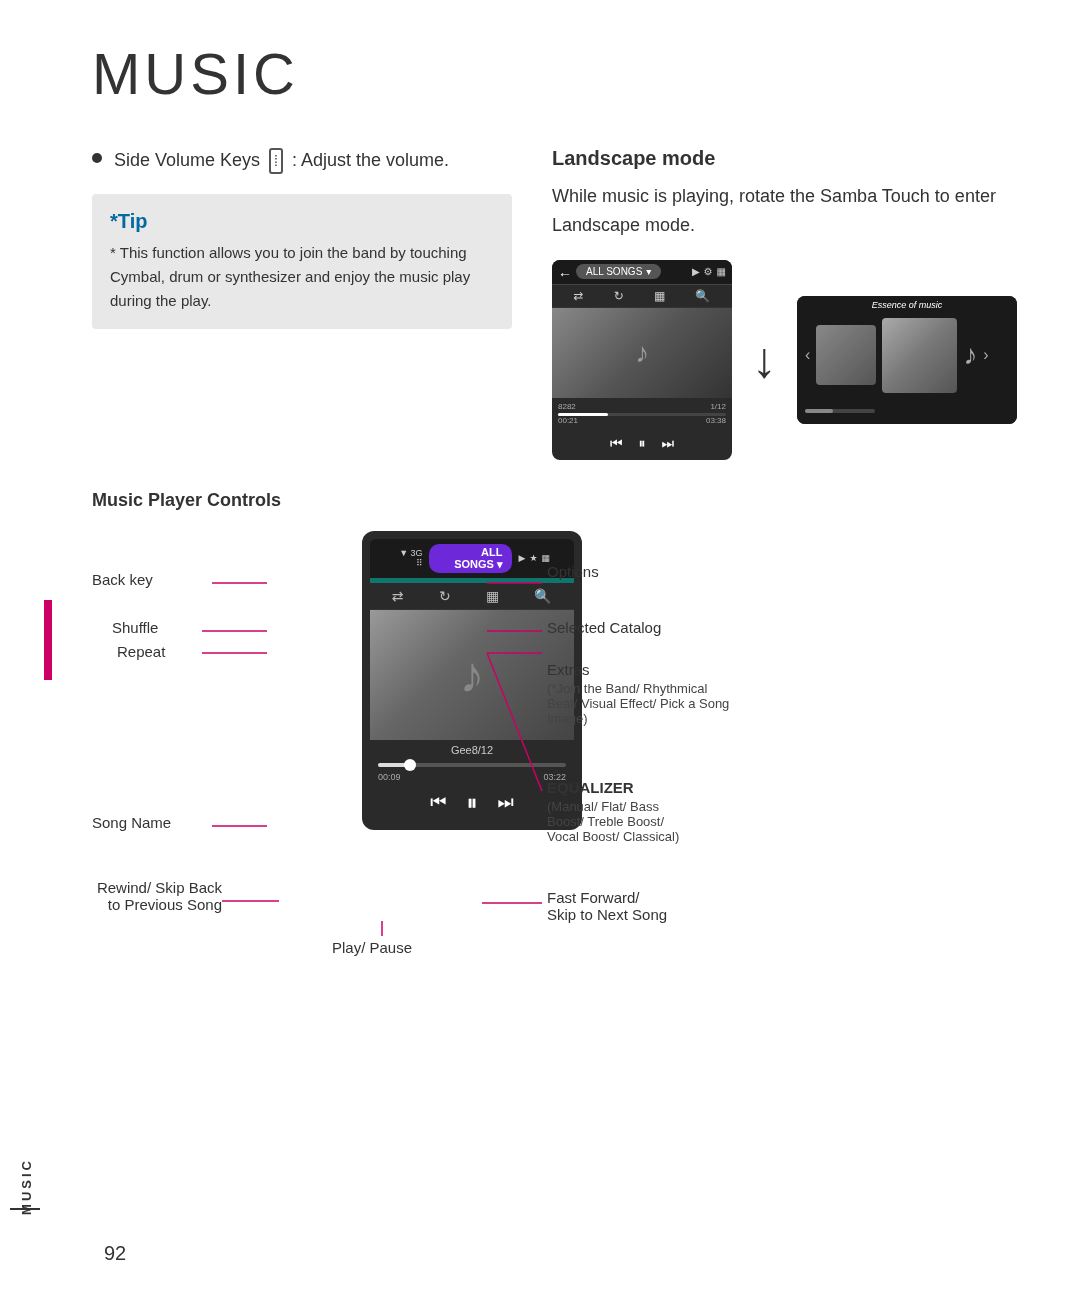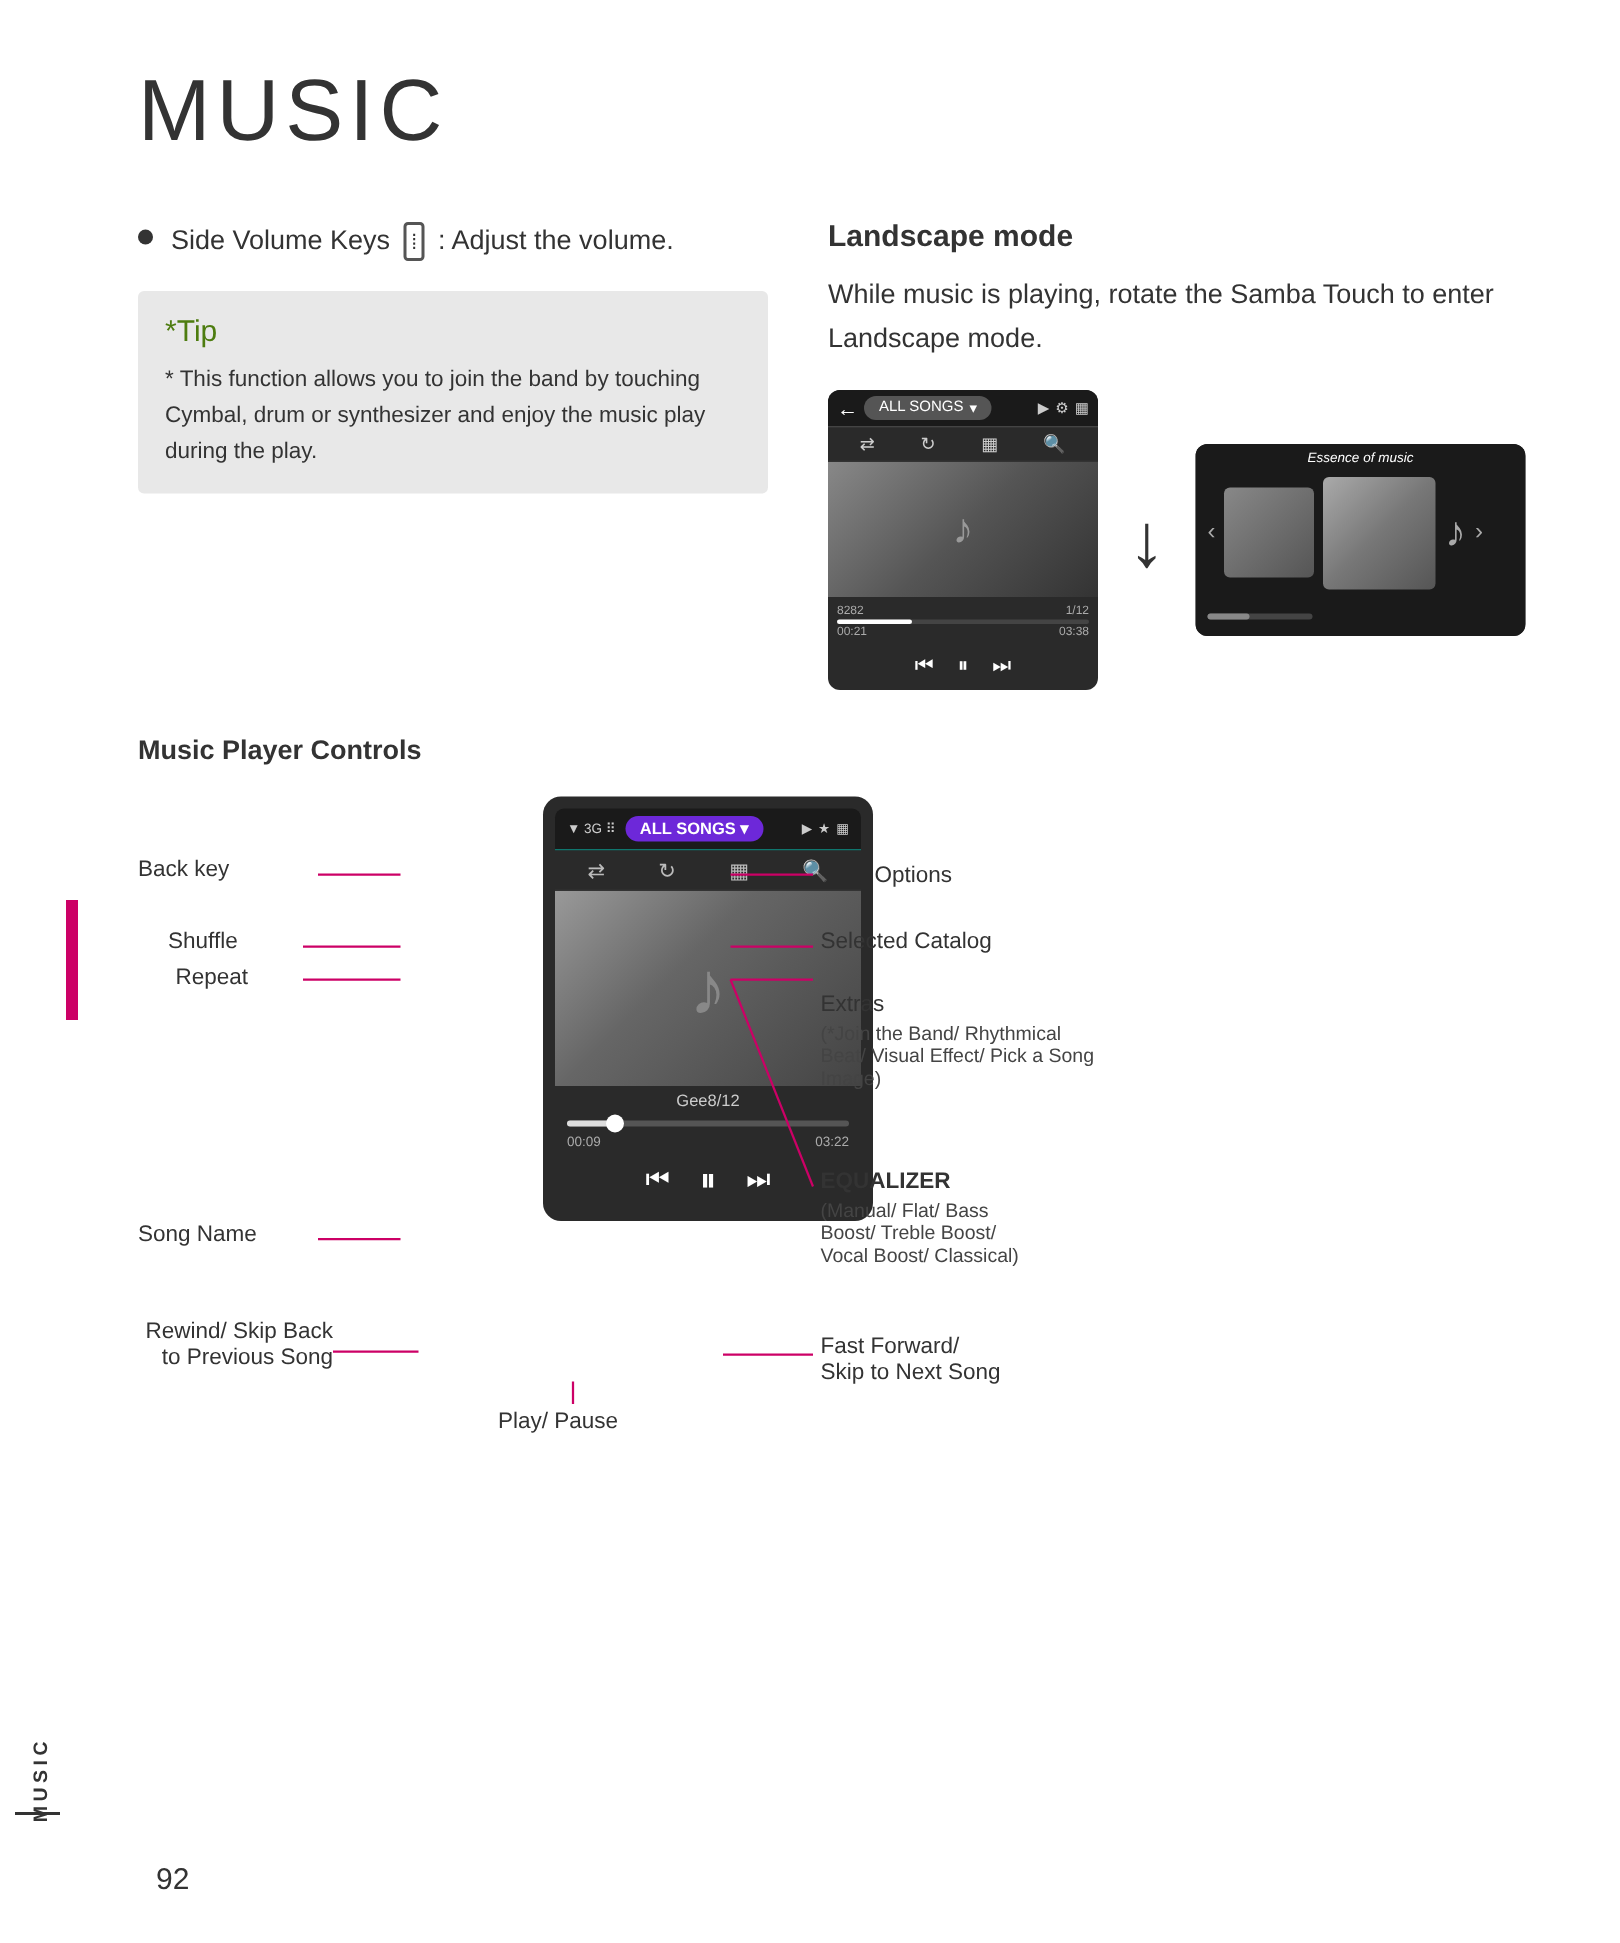--- a/index.html
+++ b/index.html
@@ -123,23 +123,23 @@
     }
 
     
     .tip-box {
       background: #e8e8e8;
       border-radius: 4px;
       padding: 16px 18px;
       margin-top: 10px;
     }
     .tip-title {
-      color: #4d7c0f;
+      color: #0369a1;
       font-size: 20px;
-      font-weight: normal;
+      font-weight: bold;
       margin-bottom: 8px;
     }
     .tip-text {
       font-size: 15px;
       color: #333;
       line-height: 1.6;
     }
 
     
     .landscape-title {
@@ -329,25 +329,26 @@
       background: #2a2a2a;
       border-radius: 12px;
       margin-left: 140px;
       flex-shrink: 0;
       position: relative;
       padding: 8px;
     }
     .bp-header {
       background: #1a1a1a;
       border-radius: 6px 6px 0 0;
-      padding: 5px 8px;
+      padding: 5px 24px;
       display: flex;
       align-items: center;
       gap: 6px;
-      border-bottom: 1px solid #0f766e;
+      border-bottom: 5px solid #0f766e;
+      text-align: right;
     }
     .bp-status {
       color: #ccc;
       font-size: 9px;
     }
     .bp-title-bar {
       background: #6d28d9;
       border-radius: 10px;
       padding: 2px 10px;
       color: #fff;
@@ -702,21 +703,21 @@
           </span>
           <span class="ll-item" style="position:absolute;left:0;top:283px;">
             <span>Song Name</span>
           </span>
           <span class="ll-item" style="position:absolute;left:0;top:348px;white-space:normal;width:130px;text-align:right;">
             Rewind/ Skip Back<br>to Previous Song
           </span>
         </div>
 
         <div>
-          <span class="ra-item" style="left:455px;top:44px;margin-left:36px;">
+          <span class="ra-item" style="left:455px;top:32px;">
             <span>Options</span>
           </span>
           <span class="ra-item" style="left:455px;top:88px;">
             <span>Selected Catalog</span>
           </span>
           <span class="ra-item" style="left:455px;top:130px;">
             <span>Extras</span>
           </span>
           <span class="ra-item small" style="left:455px;top:150px;">
             (*Join the Band/ Rhythmical<br>Beat/ Visual Effect/ Pick a Song<br>Image)

